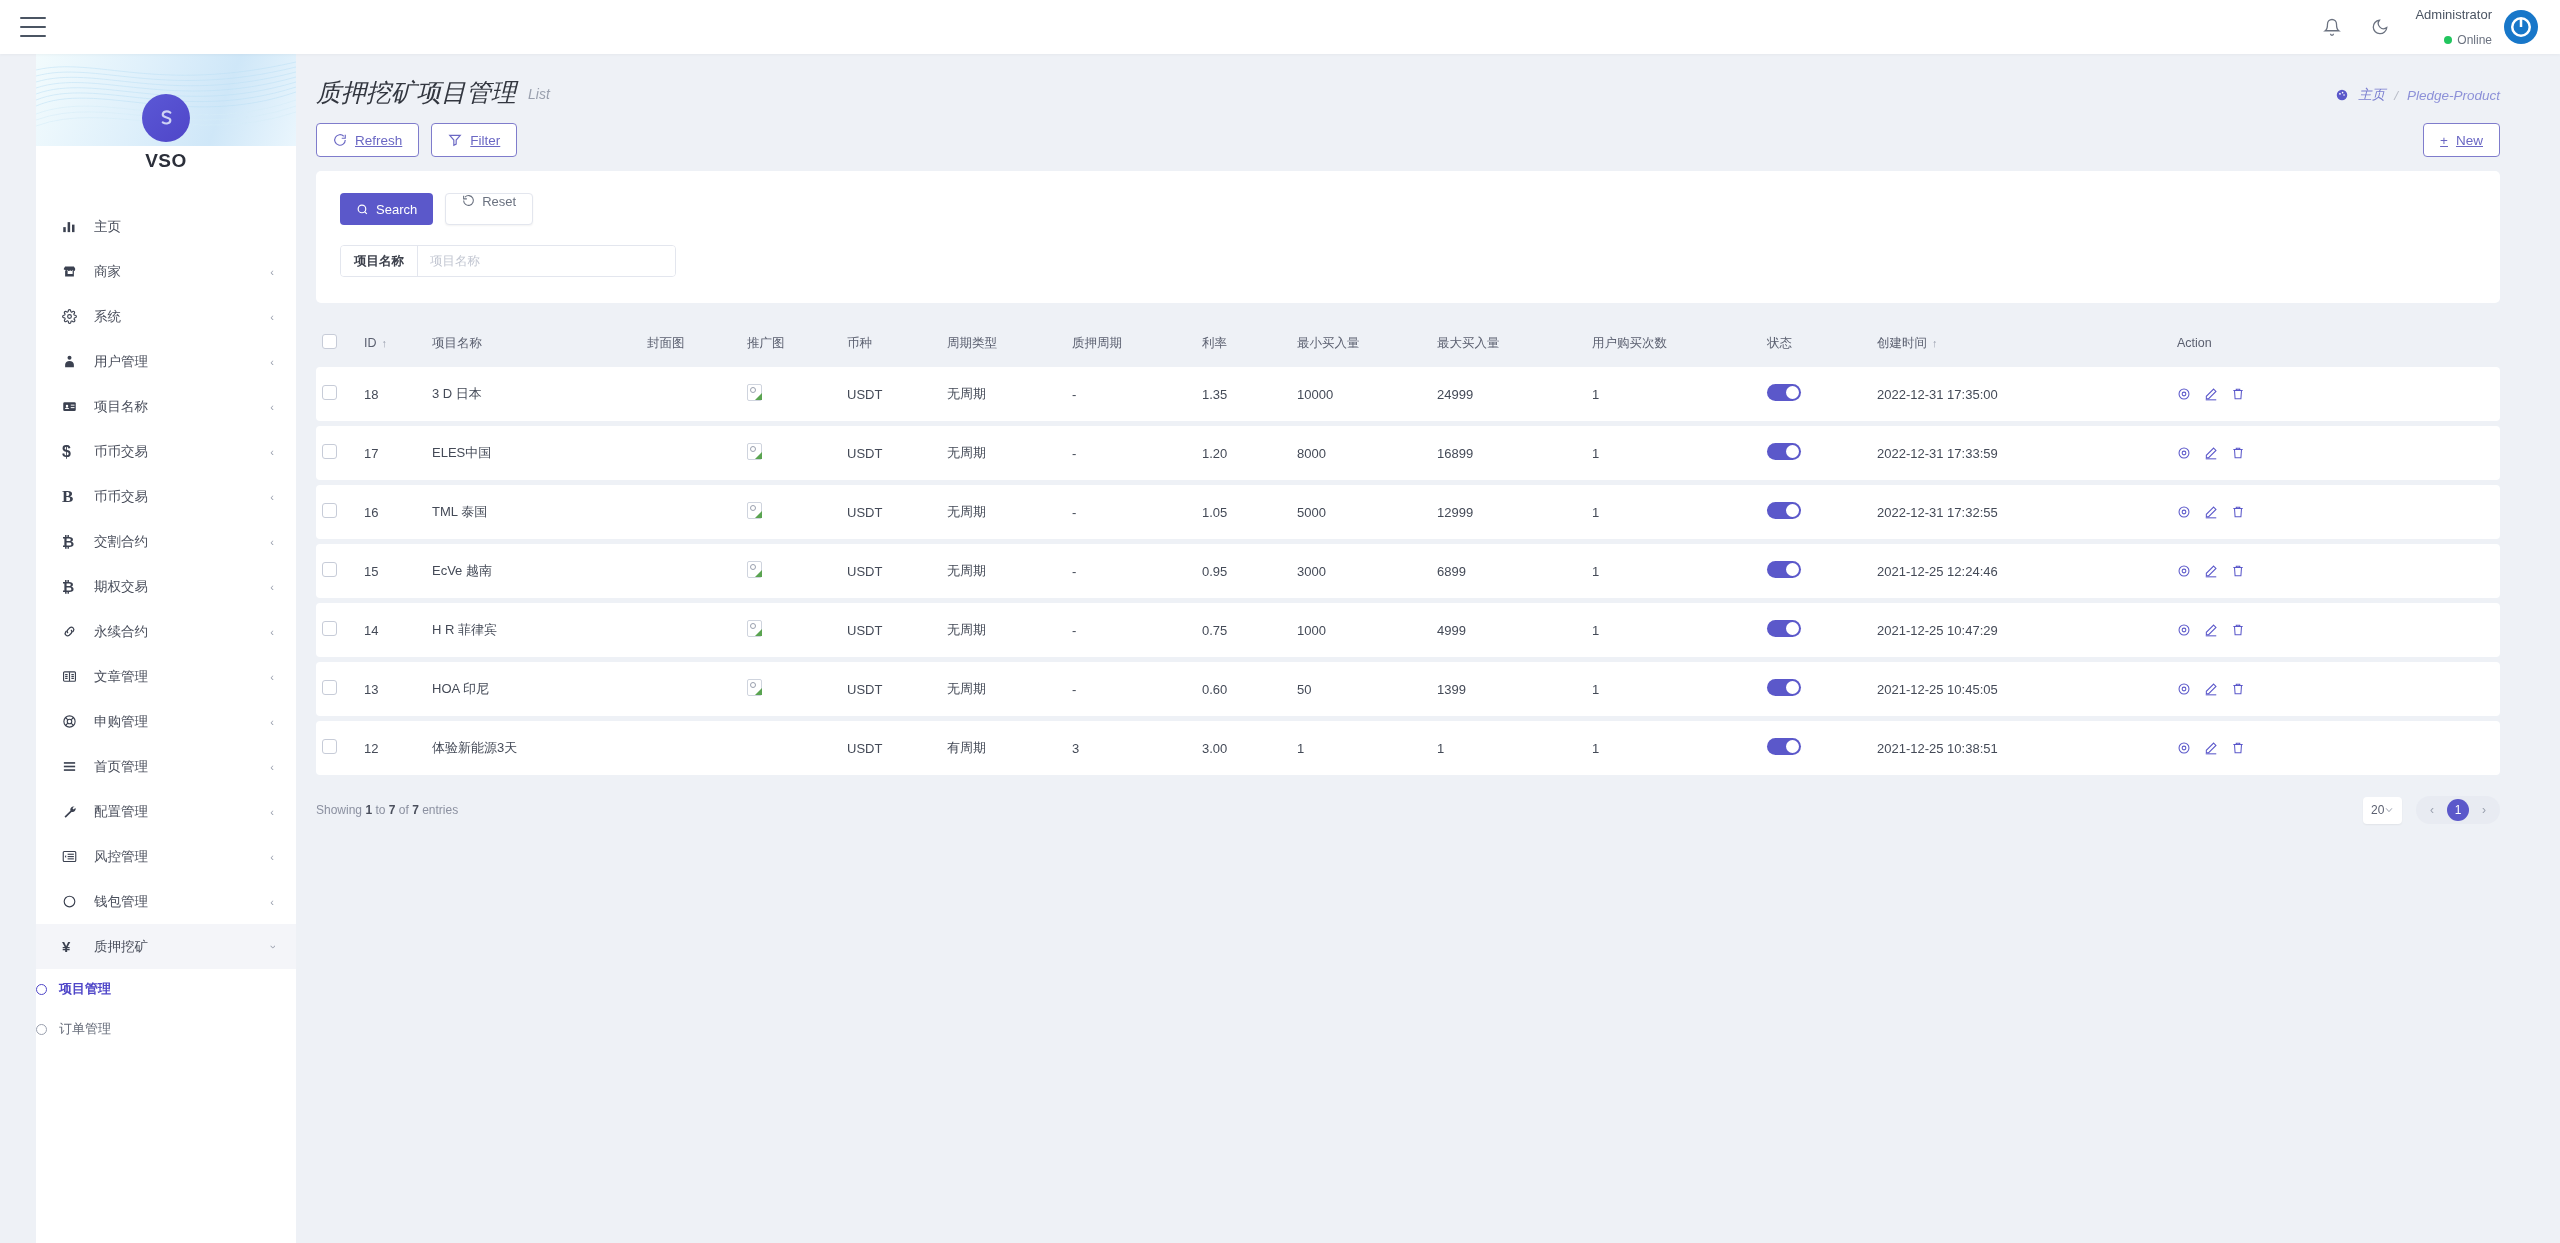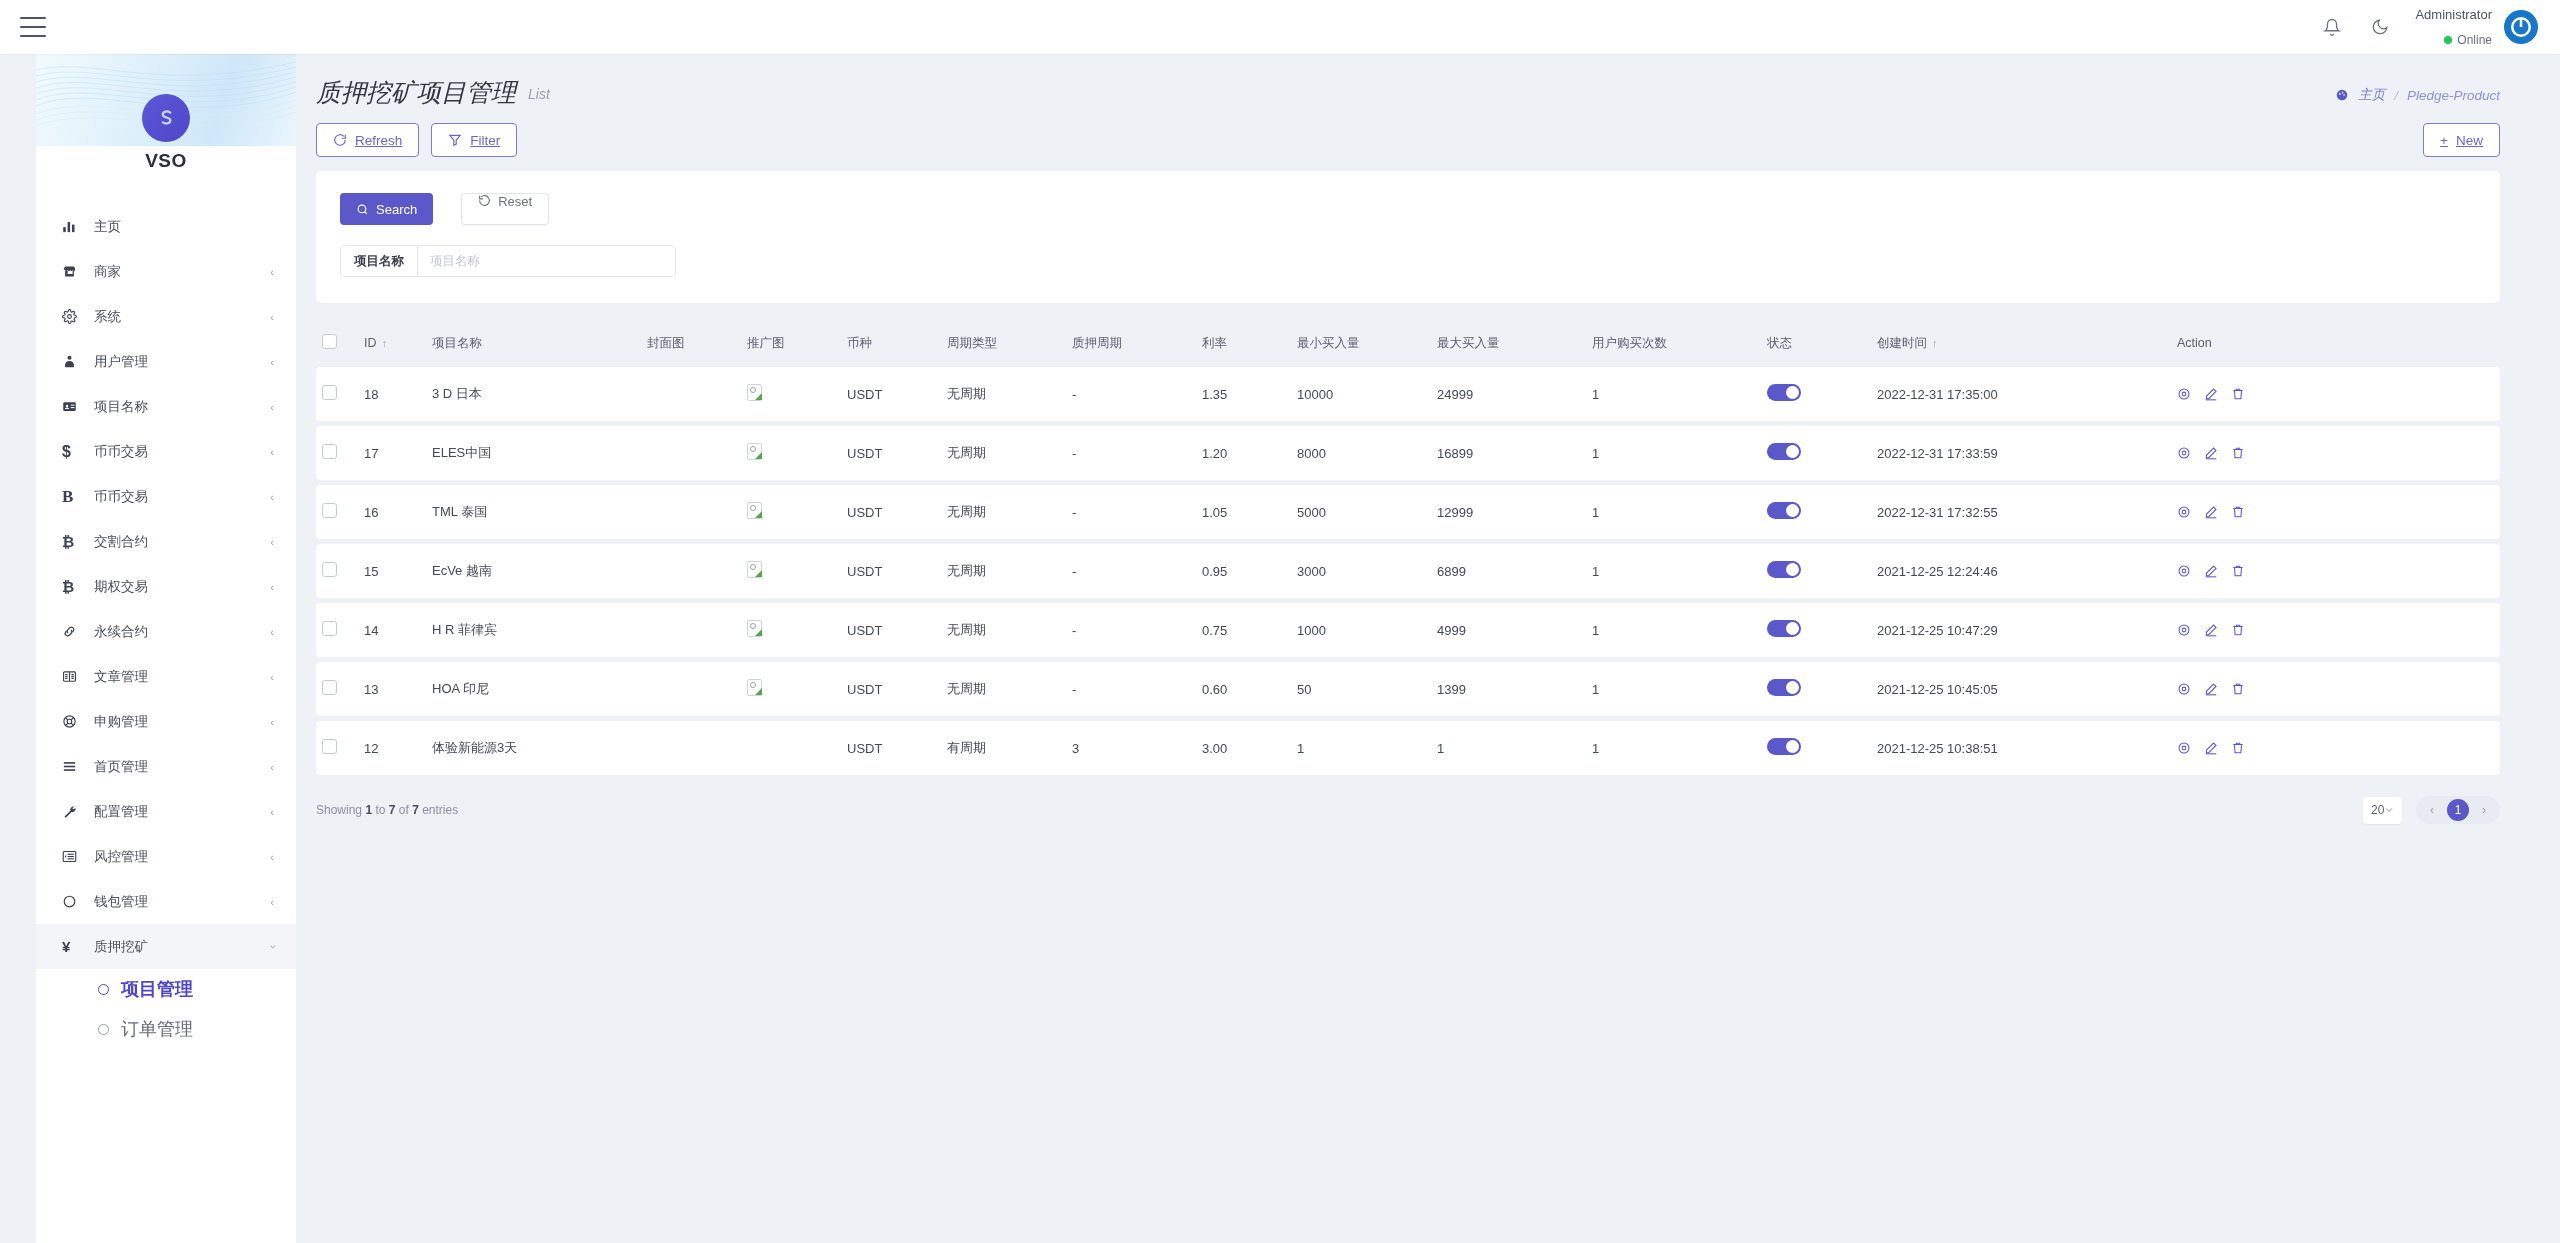--- a/index.html
+++ b/index.html
@@ -53,21 +53,21 @@
   .menu-item {
     display: flex; align-items: center; height: 45px; padding: 0 22px 0 26px;
     font-size: 13.5px; color: #4a4f5c; cursor: pointer; position: relative;
   }
   .menu-item .mi-icon { width: 26px; flex: 0 0 26px; display:flex; align-items:center; justify-content:flex-start;
     color:#3b4150; font-size: 15px; }
   .menu-item .mi-label { flex: 1; padding-left: 6px; }
   .menu-item .mi-chev { color: #9aa0ae; font-size: 11px; }
   .menu-item.active-parent { background: #f4f5f9; }
   .submenu .sub-item {
-    display:flex; align-items:center; height: 40px; padding-left: 62px; font-size: 18px;
+    display:flex; align-items:center; height: 40px; font-size: 13px;
     color:#656b79; cursor:pointer; gap:12px;
   }
   .submenu .sub-item.active { color:#4f46c8; font-weight: 700; }
   .ring { width: 11px; height: 11px; border-radius:50%; border: 1.6px solid #9aa0ae; display:inline-block; }
   .sub-item.active .ring { border-color: #4f46c8; }
 
   
   .main { position: absolute; top: 54px; left: 296px; width: 2264px; height: 1189px; }
   .page-head { padding: 22px 60px 0 20px; display: flex; align-items: flex-start; font-style: italic; }
   .page-title { font-size: 25px; color: #32363f; font-weight: 400; }
@@ -79,21 +79,21 @@
 
   .toolbar { padding: 14px 60px 0 20px; display: flex; align-items: center; gap: 12px; }
   .btn-outline {
     height: 34px; padding: 0 16px; border: 1px solid #7f7ccc; border-radius: 4px;
     background: #fff; color: #6b68c4; font-size: 13.5px; display: flex; align-items: center;
     gap: 8px; cursor: pointer; text-decoration: underline;
   }
   .btn-new { margin-left: auto; }
 
   .panel { margin: 14px 60px 0 20px; background: #fff; border-radius: 5px; padding: 22px 24px 26px 24px; }
-  .panel-btns { display: flex; gap: 28px; }
+  .panel-btns { display: flex; gap: 12px; }
   .btn-primary {
     height: 32px; padding: 0 16px; border-radius: 4px; background: #5b58ca; color: #fff;
     font-size: 13px; display:flex; align-items:center; gap:7px; border:none; cursor:pointer;
   }
   .btn-light {
     height: 32px; padding: 0 16px; border-radius: 4px; background: #fff; color: #6b7280;
     font-size: 13px; display:flex; align-items:flex-start; gap:7px; border:1px solid #e3e6ee; cursor:pointer;
     box-shadow: 0 1px 2px rgba(0,0,0,.05);
   }
   .field-row { margin-top: 20px; display: flex; }

